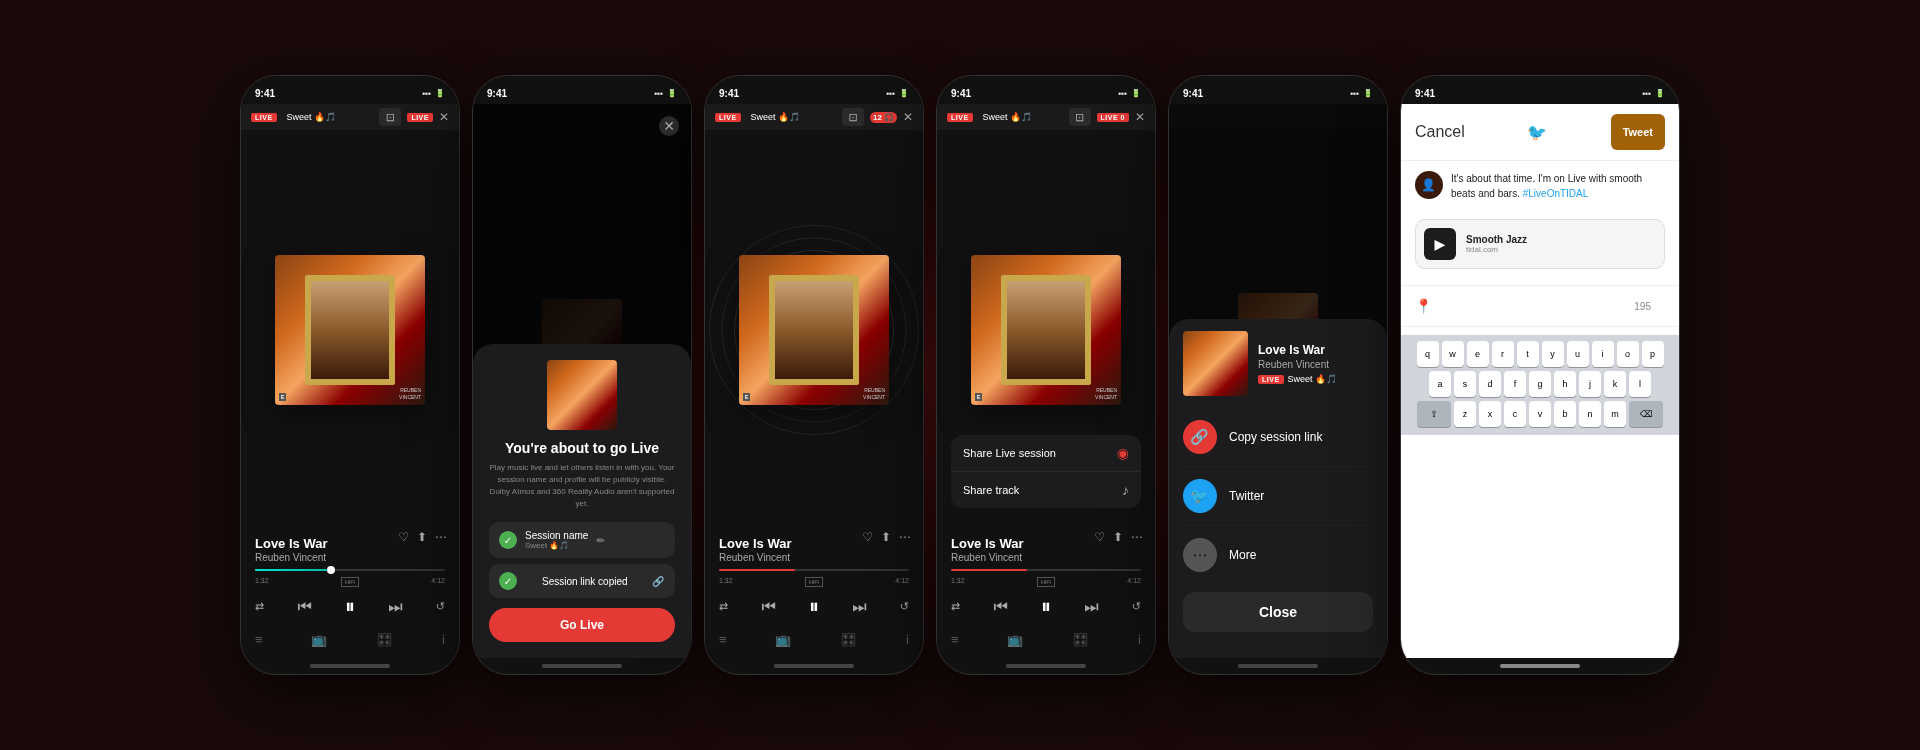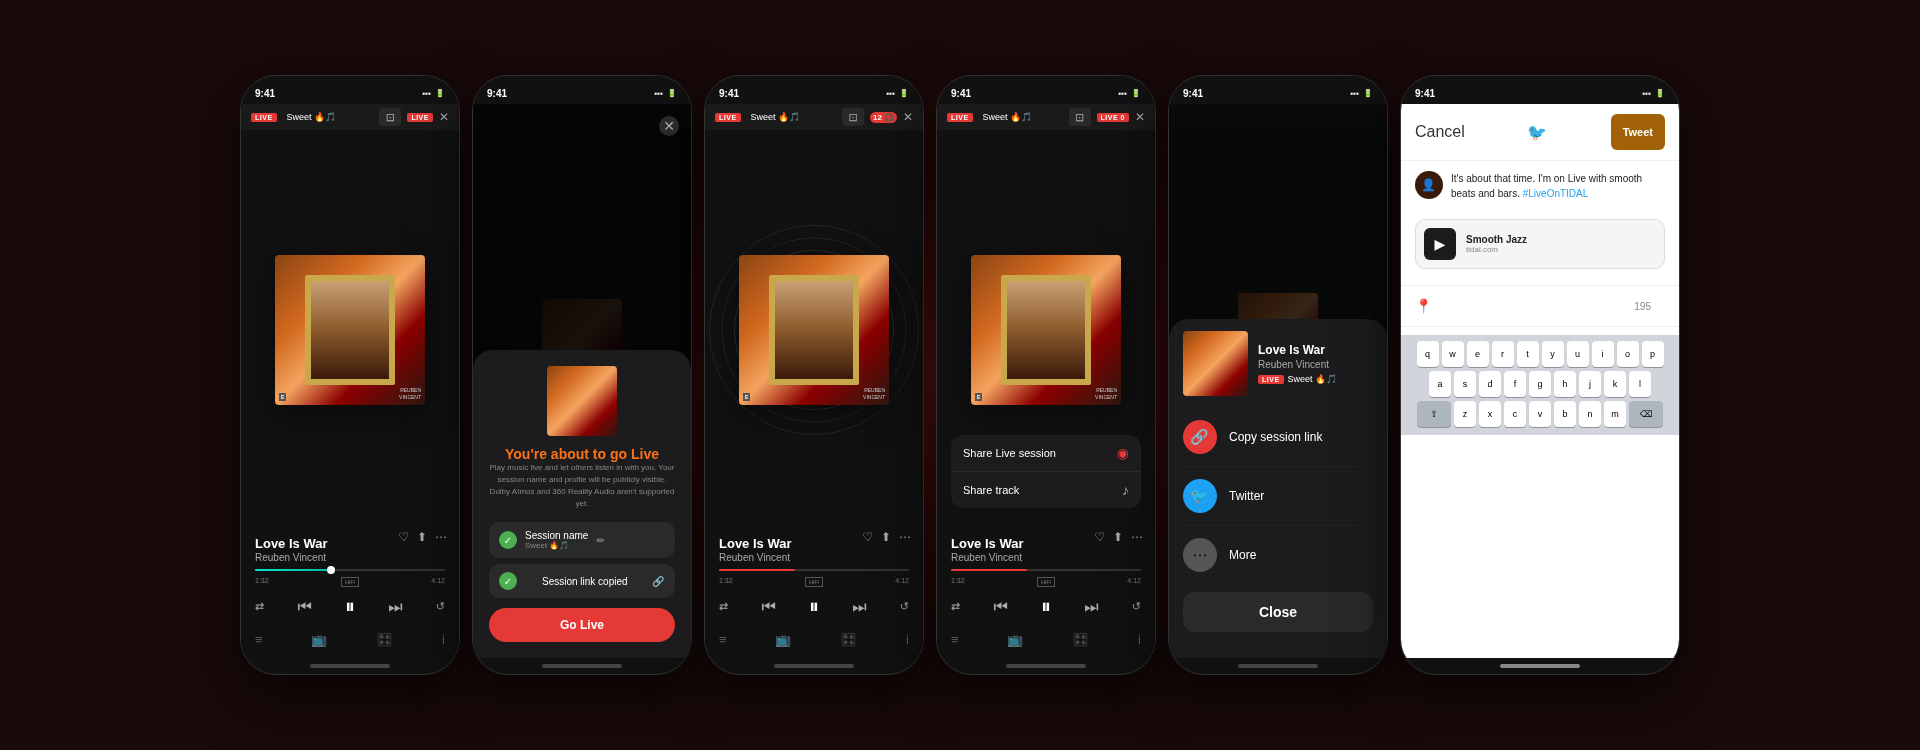--- a/index.html
+++ b/index.html
@@ -341,24 +341,25 @@
     }
     .go-live-album {
       width: 70px;
       height: 70px;
       border-radius: 4px;
       background: linear-gradient(135deg, #8B4513 0%, #D2691E 30%, #F4A460 50%, #8B0000 70%, #2C1810 100%);
       margin: 0 auto 10px;
       overflow: hidden;
     }
     .go-live-title {
-      color: #f97316;
+      color: #ffffff;
       font-size: 14px;
       font-weight: 700;
       text-align: center;
+      margin-bottom: 6px;
     }
     .go-live-desc {
       color: #888;
       font-size: 8px;
       text-align: center;
       line-height: 1.5;
       margin-bottom: 12px;
     }
     .session-row {
       background: #2a2a2a;

